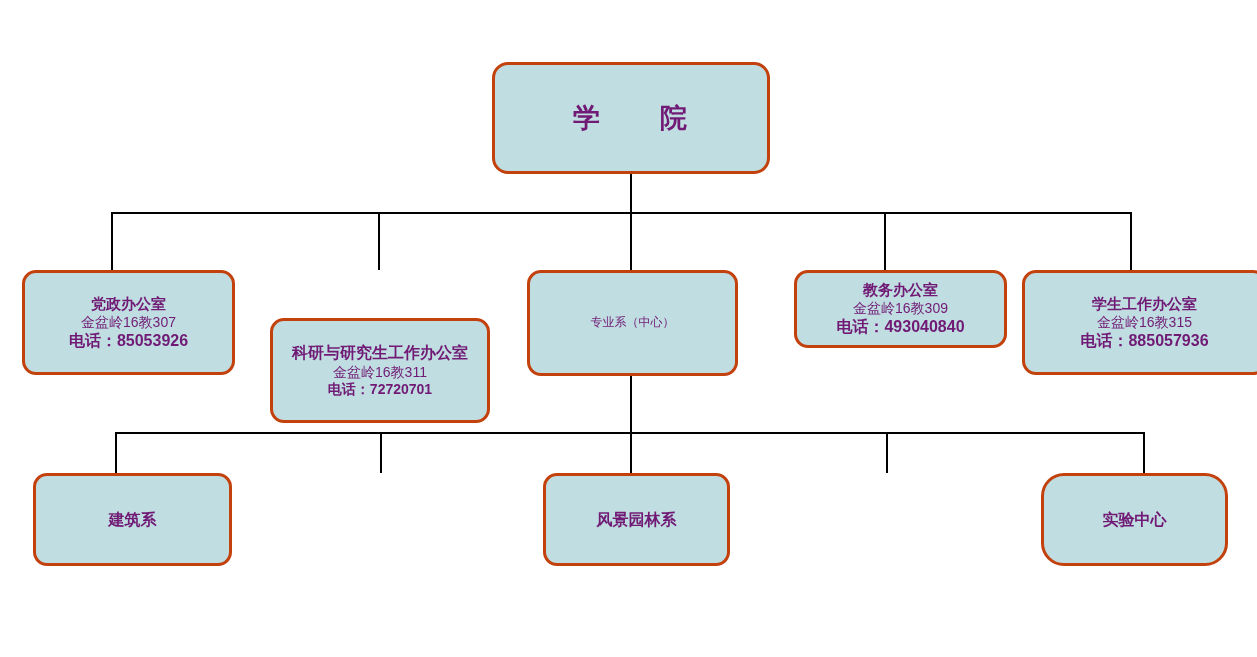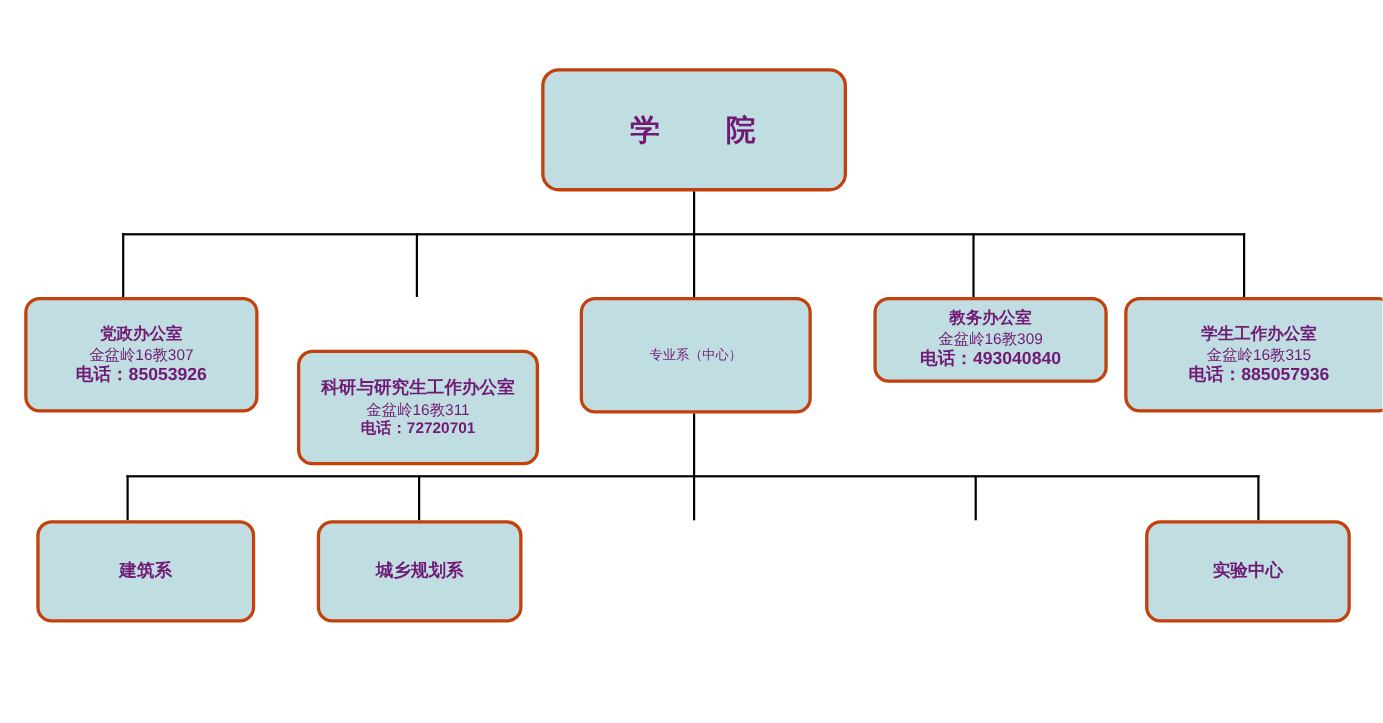--- a/index.html
+++ b/index.html
@@ -142,23 +142,23 @@
   <div class="line line-v" style="left:115px; top:432px; width:2px; height:41px;"></div>
   <div class="line line-v" style="left:380px; top:432px; width:2px; height:41px;"></div>
   <div class="line line-v" style="left:630px; top:432px; width:2px; height:41px;"></div>
   <div class="line line-v" style="left:886px; top:432px; width:2px; height:41px;"></div>
   <div class="line line-v" style="left:1143px; top:432px; width:2px; height:41px;"></div>
 
   <div class="node node-dept" style="left:33px; top:473px; width:199px; height:93px;">
     <span class="ln title">建筑系</span>
   </div>
 
-  <div class="node node-dept" style="left:288px; top:473px; width:187px; height:93px;">
-    <span class="ln title">城乡规划系</span>
+
+  <div class="node node-dept" style="left:543px; top:473px; width:187px; height:93px;">
+    <span class="ln title">风景园林系</span>
   </div>
 
 
-
-  <div class="node node-dept" style="left:1041px; top:473px; width:187px; height:93px;">
+  <div class="node node-dept" style="left:1041px; top:473px; width:187px; height:93px;border-radius:23px;">
     <span class="ln title">实验中心</span>
   </div>
 
 </div>
 
 </body></html>

